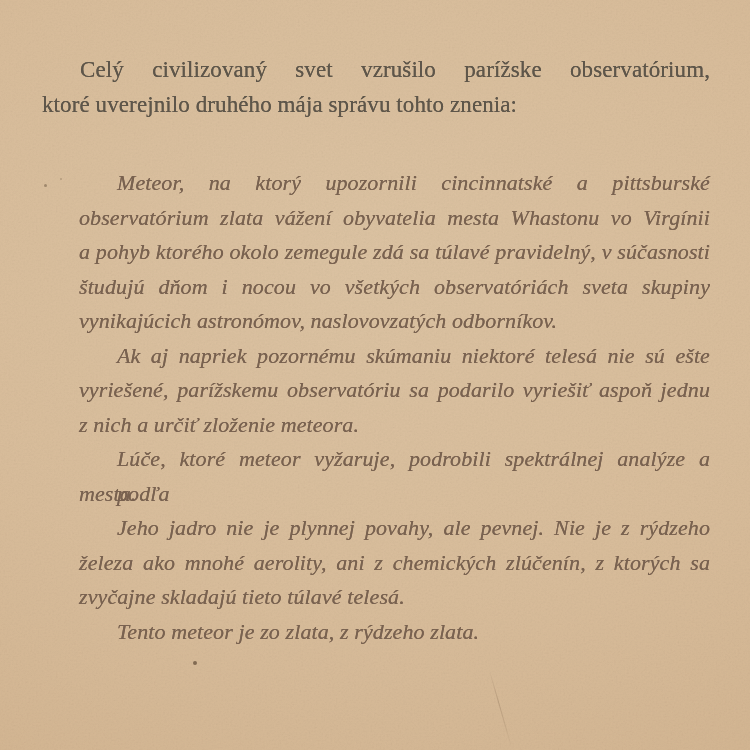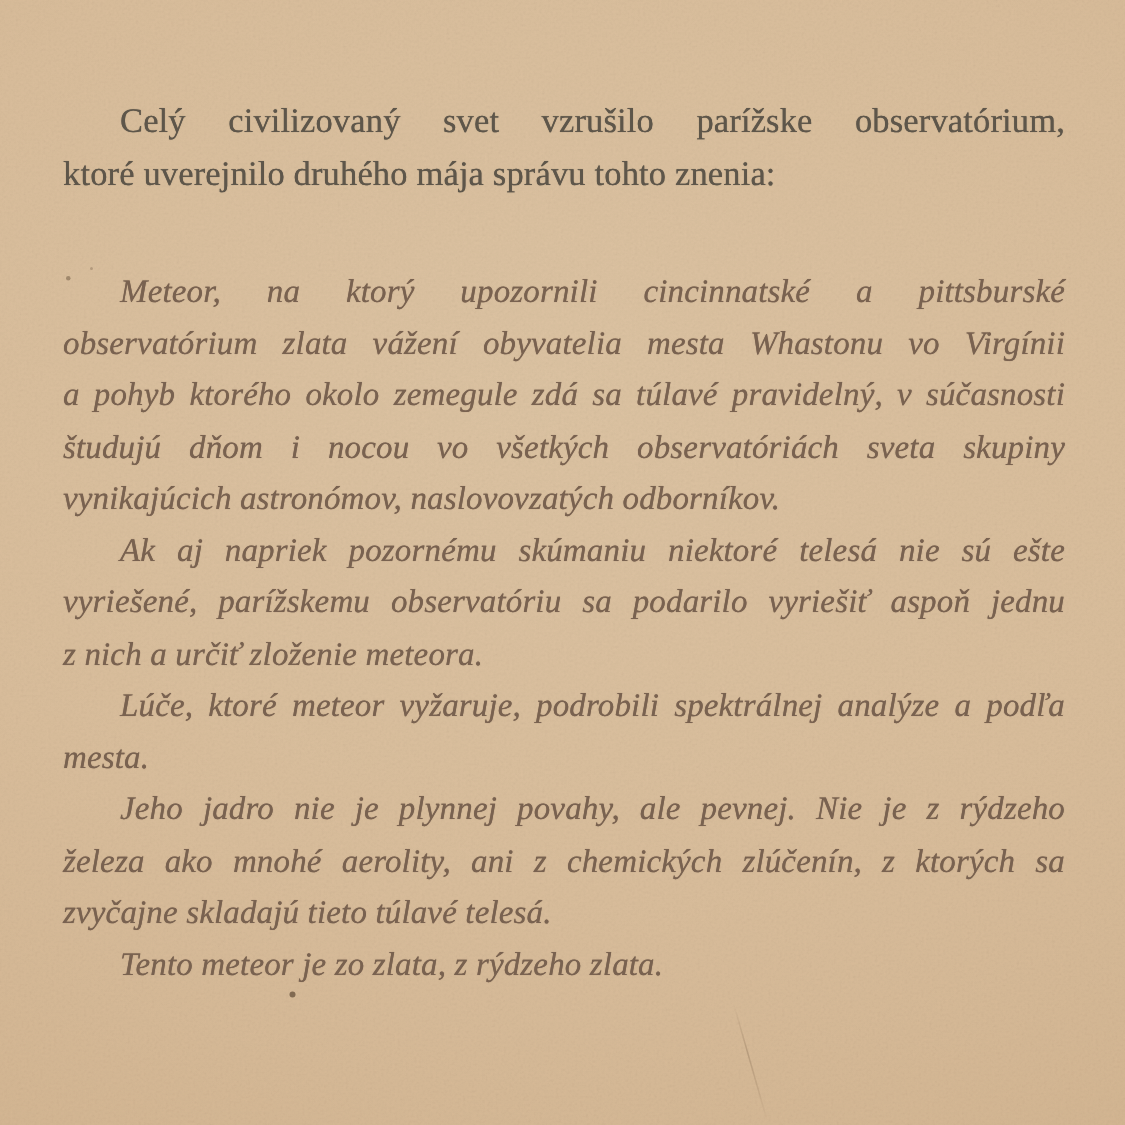--- a/index.html
+++ b/index.html
@@ -17,35 +17,35 @@
   }
   .texture {
     position: absolute; left: 0; top: 0;
     width: 750px; height: 750px;
     opacity: 0.10;
     mix-blend-mode: multiply;
     pointer-events: none;
   }
   .text-col {
     position: absolute;
-    left: 42px; top: 64px;
+    left: 42px; top: 53px;
     width: 668px;
   }
   .line {
     line-height: 34.5px;
     height: 34.5px;
     letter-spacing: 0.1px;
     white-space: normal;
     text-shadow: 0 0 0.5px currentColor;
   }
   .intro .line {
     font-size: 23px;
     color: #5e564a;
   }
-  .report { margin-top: 44px; }
+  .report { margin-top: 44px; margin-left: 37px; }
   .report .line {
     font-size: 22px;
     font-style: italic;
     color: #796250;
   }
   .j {
     text-align: justify;
     text-align-last: justify;
   }
   .first { padding-left: 38px; }

